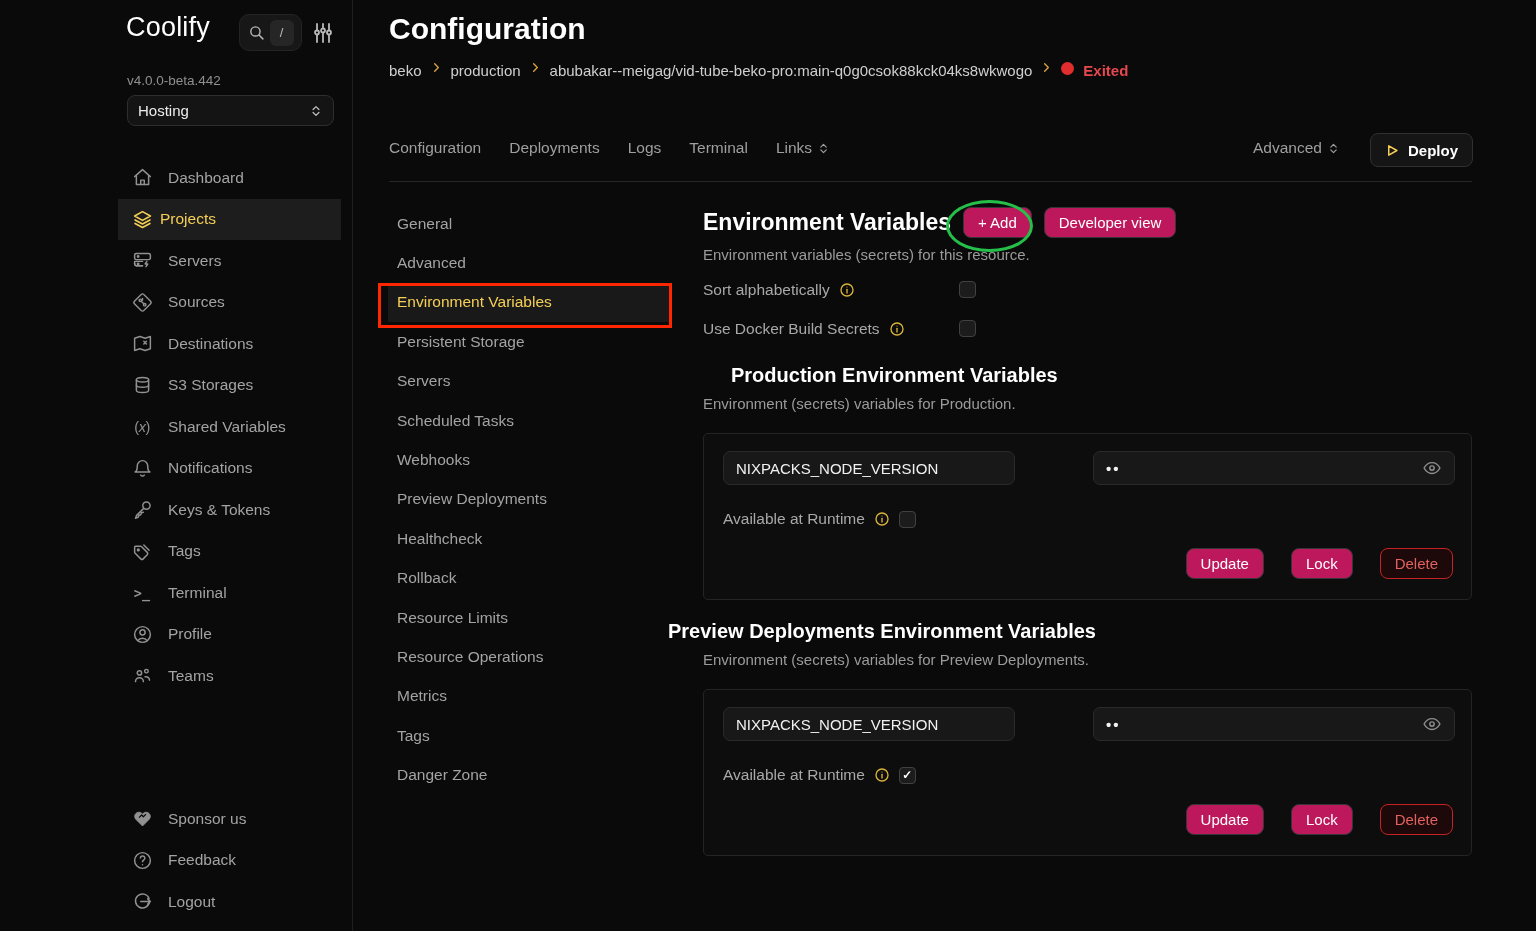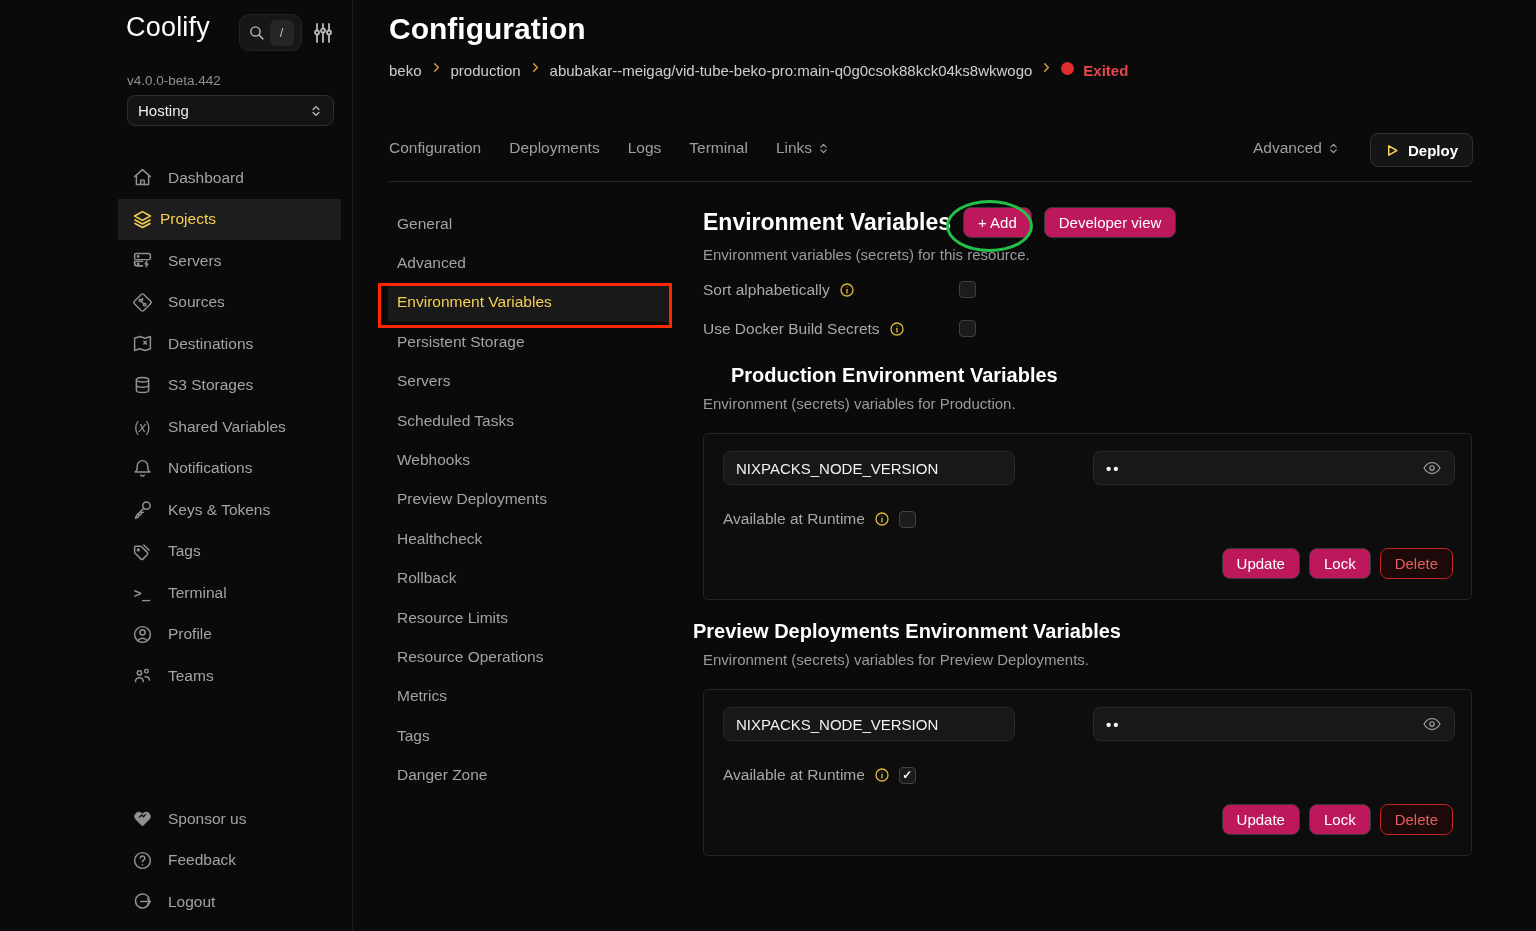--- a/index.html
+++ b/index.html
@@ -78,36 +78,36 @@
   .toggle-row { position:absolute; left:703px; display:flex; align-items:flex-start; }
   .toggle-label { width:256px; display:flex; align-items:center; gap:9px; color:#a8a8a8; font-size:15.5px; }
   .info-ic { color:#dbb539; display:flex; }
   .checkbox { width:17px; height:17px; border-radius:4px; background:#1c1c1c; border:1px solid #414141;
               display:flex; align-items:center; justify-content:center; cursor:pointer;
               color:transparent; font-size:12px; font-weight:700; }
   .checkbox.checked { color:#fff; }
 
   .sec-title-prod { position:absolute; left:703px; top:364px;margin-left:28px; }
   .sec-desc-prod  { position:absolute; left:703px; top:395px; }
-  .sec-title-prev { position:absolute; left:693px; top:620px; }
+  .sec-title-prev { position:absolute; left:668px; top:620px; }
   .sec-desc-prev  { position:absolute; left:703px; top:651px; }
 
   .panel { position:absolute; left:703px; width:769px; height:167px;
            background:#0d0d0d; border:1px solid #242424; border-radius:5px; }
   .panel.p1 { top:433px; }
   .panel.p2 { top:689px; }
   .field { position:absolute; top:17px; height:34px; background:#181818; border:1px solid #2a2a2a;
            border-radius:7px; display:flex; align-items:center; padding:0 12px;
            font-size:15px; color:#f1f1f1; }
   .field.name { left:19px; width:292px; }
   .field.value { left:389px; width:362px; font-weight:700; letter-spacing:2px; }
   .field .eye { margin-left:auto; color:#8f8f8f; display:flex; cursor:pointer; }
   .runtime-row { position:absolute; left:19px; top:76px; display:flex; align-items:center; gap:9px;
                  color:#a8a8a8; font-size:15.5px; }
-  .panel-btns { position:absolute; right:18px; top:114px; display:flex; gap:9px;justify-content:center; }
+  .panel-btns { position:absolute; right:18px; top:114px; display:flex; gap:27px;justify-content:center; }
 </style>
 </head>
 <body>
 
 <div id="stage">
 
   <aside id="sidebar">
     <div class="logo">Coolify</div>
     <div class="version">v4.0.0-beta.442</div>
 

